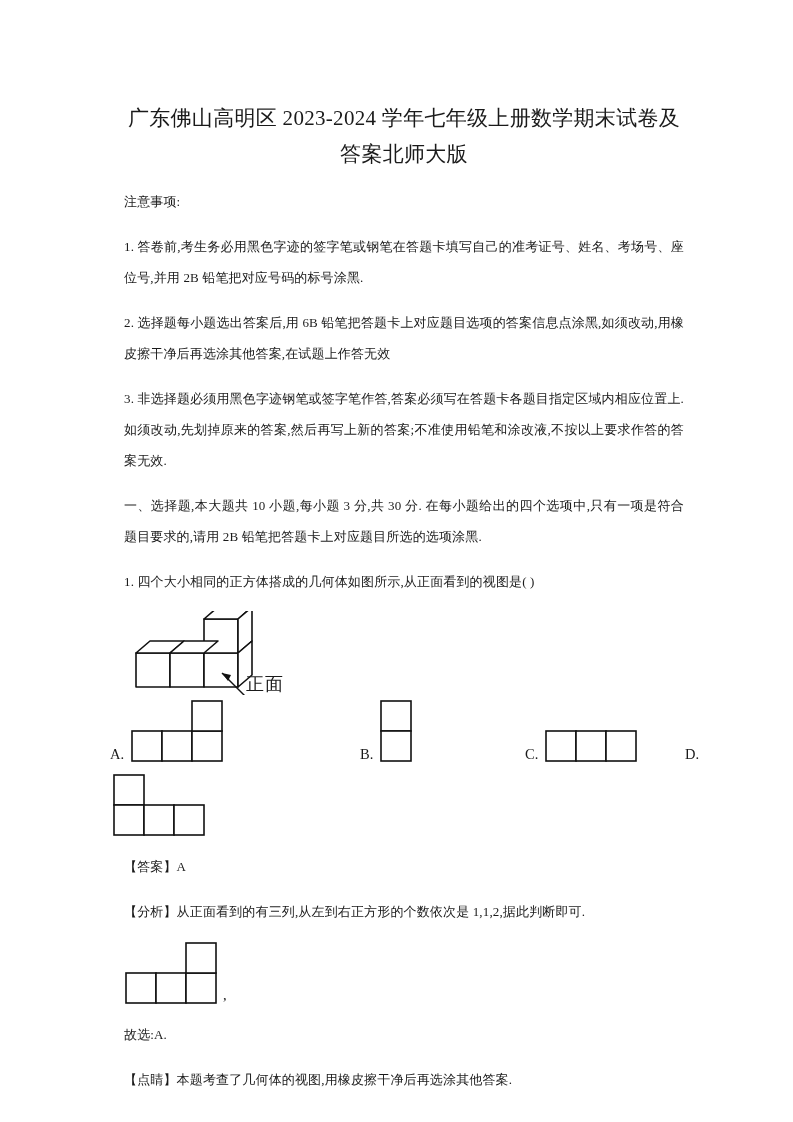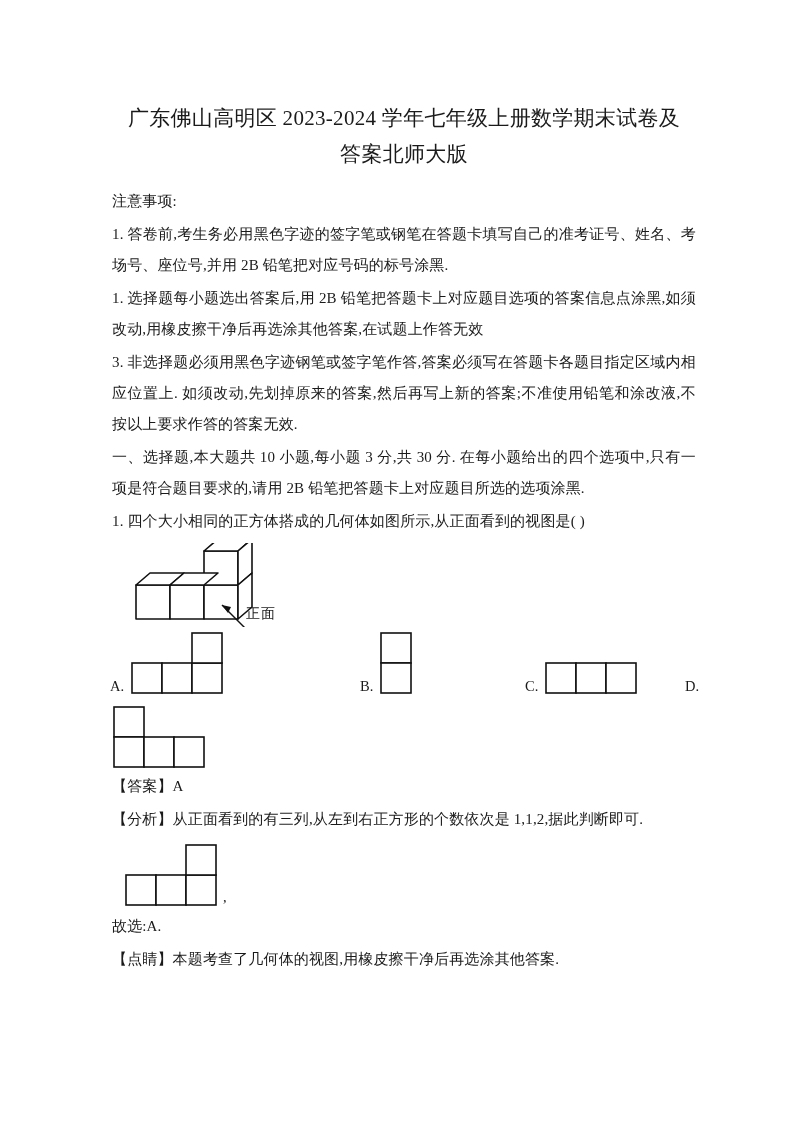--- a/index.html
+++ b/index.html
@@ -24,37 +24,37 @@
   }
   .doc-title {
     font-size: 21px;
     line-height: 36px;
     text-align: center;
     margin: 0 0 14px 0;
     font-weight: normal;
     letter-spacing: 0.3px;
   }
   .para {
-    font-size: 15px;
+    font-size: 13px;
     line-height: 31px;
-    margin: 2px;
+    margin: 14px;
     text-align: justify;
     text-justify: inter-ideograph;
     letter-spacing: 0.15px;
   }
 
   
   .fig-3d {
     margin: 6px 0 0 8px;
     height: 86px;
     position: relative;
   }
   .fig-front-label {
     position: absolute;
-    font-size: 14px;
+    font-size: 18px;
     line-height: 1;
     letter-spacing: 1px;
   }
 
   .options-row {
     margin-top: 8px;
     position: relative;
     height: 62px;
   }
   .opt {
@@ -89,21 +89,21 @@
 
 <div class="page">
 
   <h1 class="doc-title">
     <span>广东佛山高明区 2023-2024 学年七年级上册数学期末试卷及</span><br>
     <span>答案北师大版</span>
   </h1>
 
   <p class="para">注意事项:</p>
   <p class="para">1. 答卷前,考生务必用黑色字迹的签字笔或钢笔在答题卡填写自己的准考证号、姓名、考场号、座位号,并用 2B 铅笔把对应号码的标号涂黑.</p>
-  <p class="para">1. 选择题每小题选出答案后,用 2B 铅笔把答题卡上对应题目选项的答案信息点涂黑,如须改动,用橡皮擦干净后再选涂其他答案,在试题上作答无效</p>
+  <p class="para">2. 选择题每小题选出答案后,用 6B 铅笔把答题卡上对应题目选项的答案信息点涂黑,如须改动,用橡皮擦干净后再选涂其他答案,在试题上作答无效</p>
   <p class="para">3. 非选择题必须用黑色字迹钢笔或签字笔作答,答案必须写在答题卡各题目指定区域内相应位置上. 如须改动,先划掉原来的答案,然后再写上新的答案;不准使用铅笔和涂改液,不按以上要求作答的答案无效.</p>
 
   <p class="para">一、选择题,本大题共 10 小题,每小题 3 分,共 30 分. 在每小题给出的四个选项中,只有一项是符合题目要求的,请用 2B 铅笔把答题卡上对应题目所选的选项涂黑.</p>
 
   <p class="para">1. 四个大小相同的正方体搭成的几何体如图所示,从正面看到的视图是(     )</p>
 
   <div class="fig-3d">
     <svg width="190" height="84" viewBox="0 0 190 84">
       <g class="gridline" stroke-width="1.6" stroke-linejoin="round">
 

